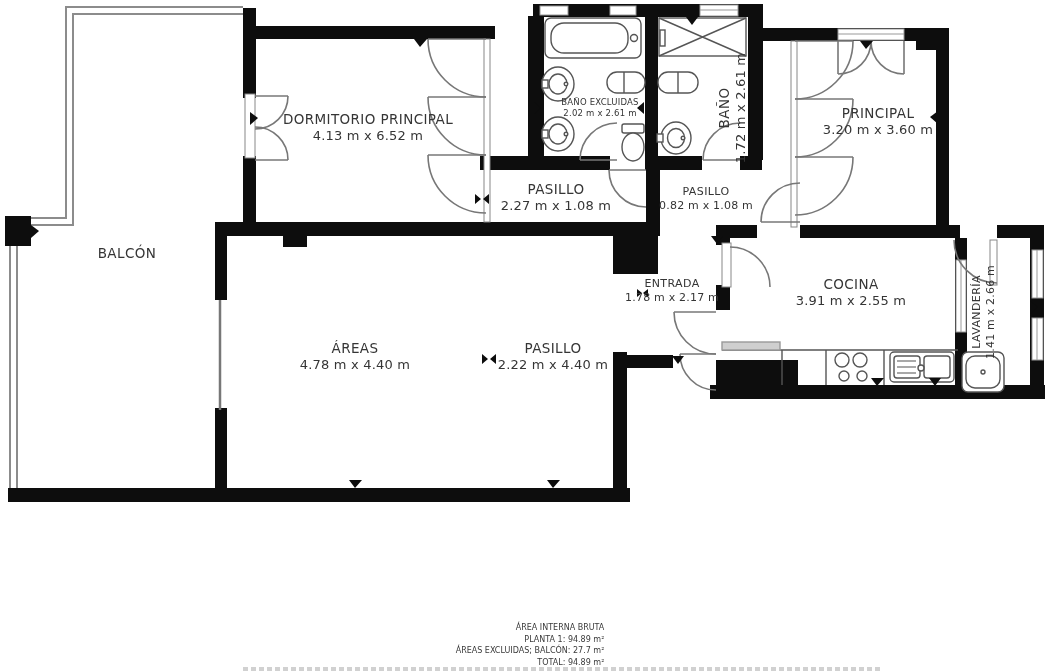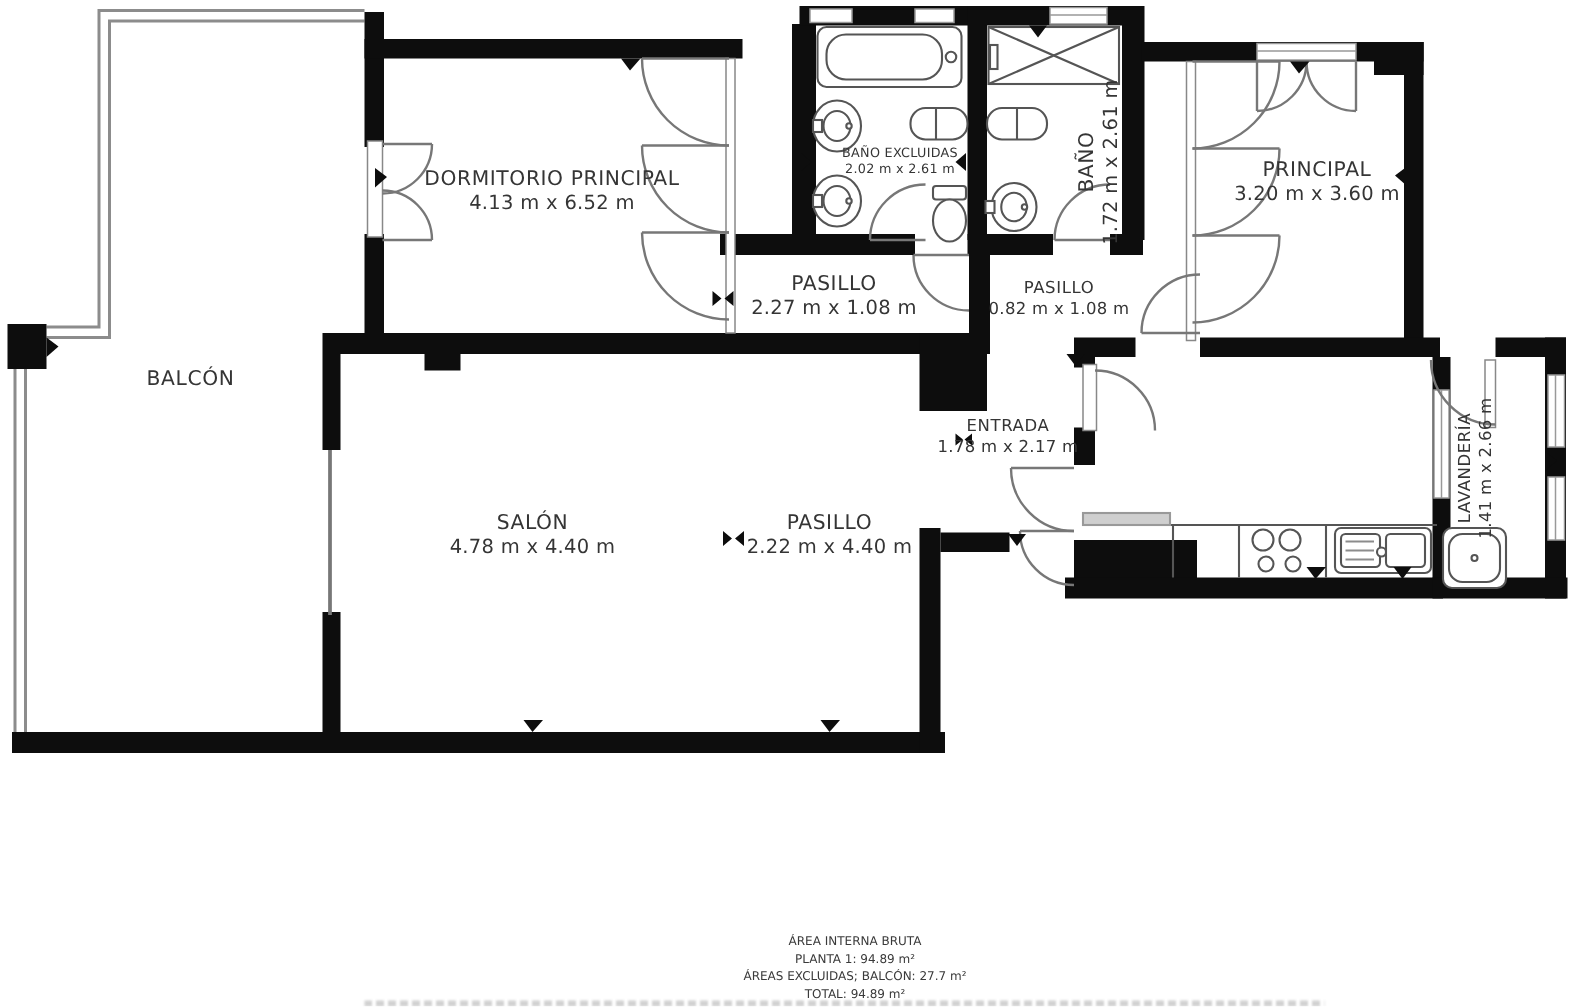--- a/index.html
+++ b/index.html
@@ -7,22 +7,22 @@
          font-family:"DejaVu Sans","Liberation Sans",sans-serif;}
   #plan-svg{position:absolute;left:0;top:0;}
   .lbl{position:absolute;transform:translate(-50%,-50%);text-align:center;color:#353535;
        line-height:1.25;white-space:nowrap;}
   .lbl.vert{transform:translate(-50%,-50%) rotate(-90deg);}
   .lbl .name{font-size:13.5px;letter-spacing:.4px;}
   .lbl .dims{font-size:13px;letter-spacing:.2px;}
   .lbl.small .name,.lbl.small .dims{font-size:8.5px;letter-spacing:.2px;}
   .lbl.mid .name,.lbl.mid .dims{font-size:11px;}
   .lbl .dims:empty{display:none;}
-  #footer{position:absolute;left:570px;top:622px;transform:translateX(-50%);
-          text-align:center;color:#3a3a3a;font-size:8px;line-height:1.45;white-space:nowrap;}
+  #footer{position:absolute;left:530px;top:622px;transform:translateX(-50%);
+          text-align:right;color:#3a3a3a;font-size:8px;line-height:1.45;white-space:nowrap;}
   #fineprint{position:absolute;left:563px;top:667px;transform:translateX(-50%);width:640px;height:4px;
              background:repeating-linear-gradient(90deg,#9a9a9a 0 5px,transparent 5px 8px);
              opacity:.45;filter:blur(.6px);}
 </style>
 </head>
 <body>
 
 <div id="stage">
 
 <svg id="plan-svg" width="1064" height="671" viewBox="0 0 1064 671">
@@ -261,26 +261,30 @@
   <div class="dims">2.27 m x 1.08 m</div>
 </div>
 <div class="lbl mid" style="left:706px;top:199px">
   <div class="name">PASILLO</div>
   <div class="dims">0.82 m x 1.08 m</div>
 </div>
 <div class="lbl mid" style="left:672px;top:291px">
   <div class="name">ENTRADA</div>
   <div class="dims">1.78 m x 2.17 m</div>
 </div>
+<div class="lbl" style="left:851px;top:293px">
+  <div class="name">COCINA</div>
+  <div class="dims">3.91 m x 2.55 m</div>
+</div>
 <div class="lbl vert mid" style="left:984px;top:312px">
   <div class="name">LAVANDERÍA</div>
   <div class="dims">1.41 m x 2.66 m</div>
 </div>
 <div class="lbl" style="left:355px;top:357px">
-  <div class="name">SALÓN</div>
+  <div class="name">ÁREAS</div>
   <div class="dims">4.78 m x 4.40 m</div>
 </div>
 <div class="lbl" style="left:553px;top:357px">
   <div class="name">PASILLO</div>
   <div class="dims">2.22 m x 4.40 m</div>
 </div>
 
 <div id="footer">
   <div>ÁREA INTERNA BRUTA</div>
   <div>PLANTA 1: 94.89 m²</div>

